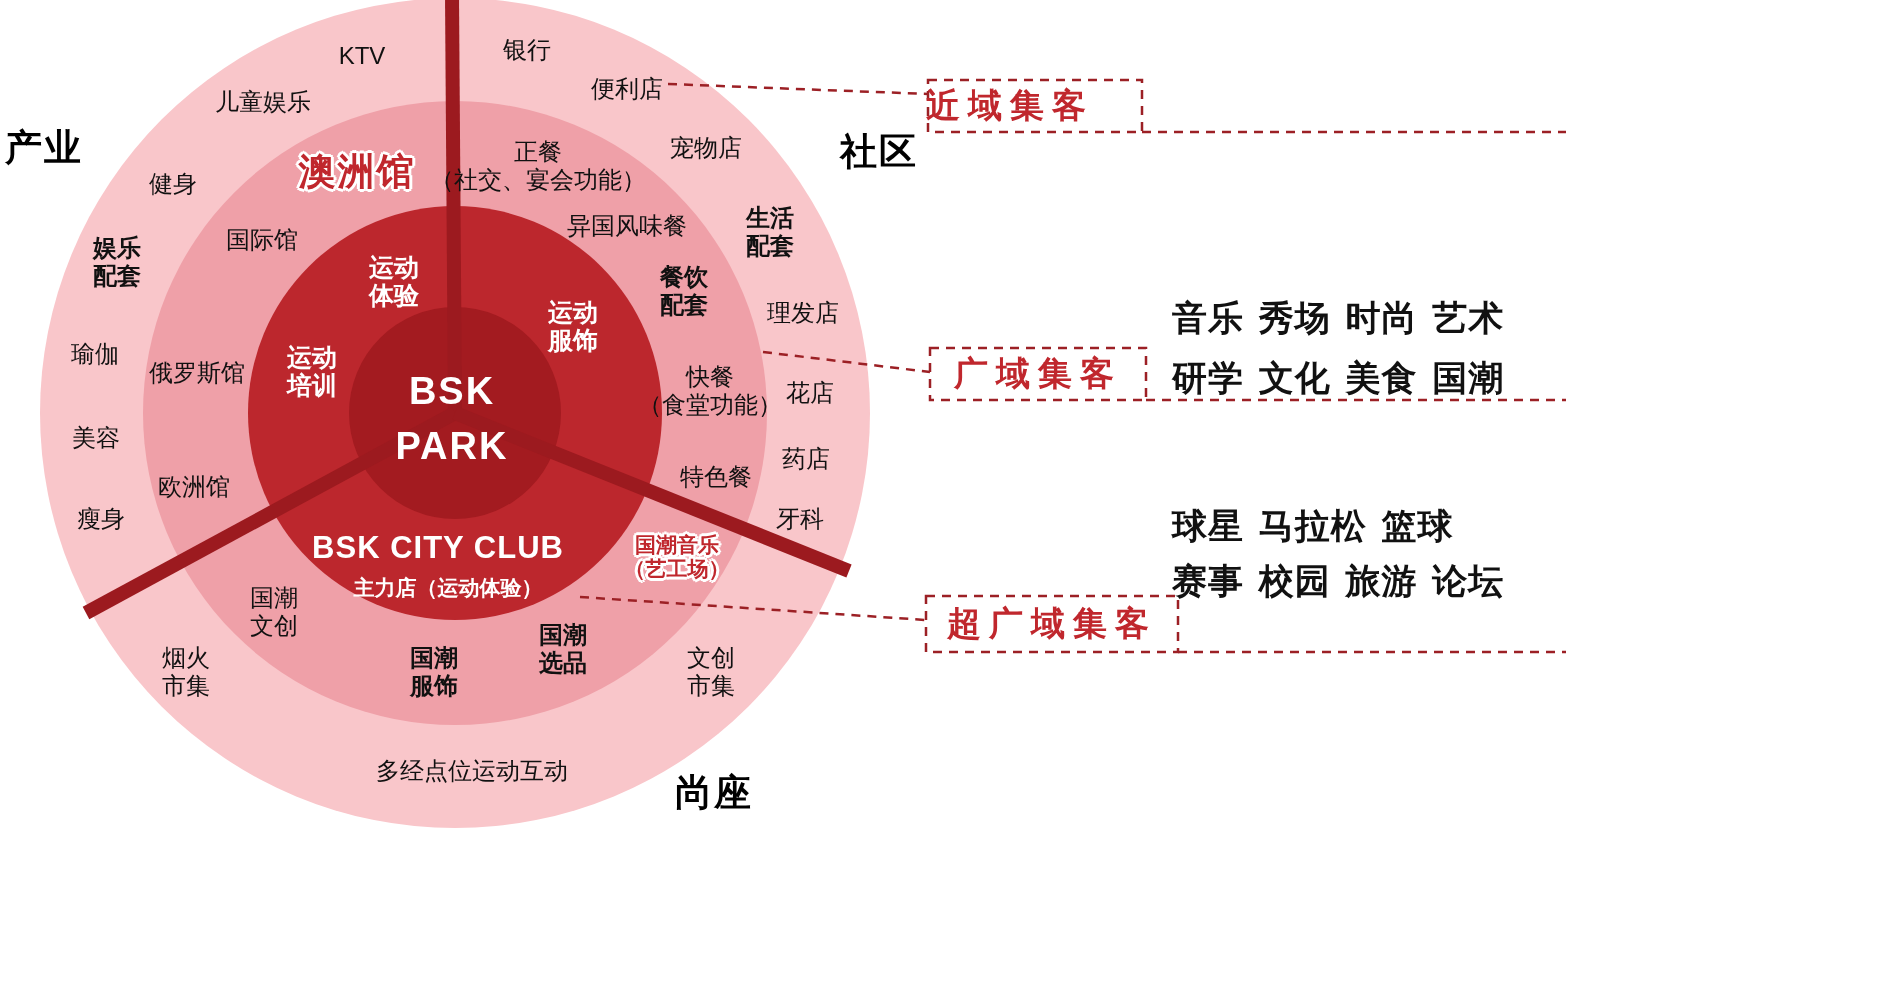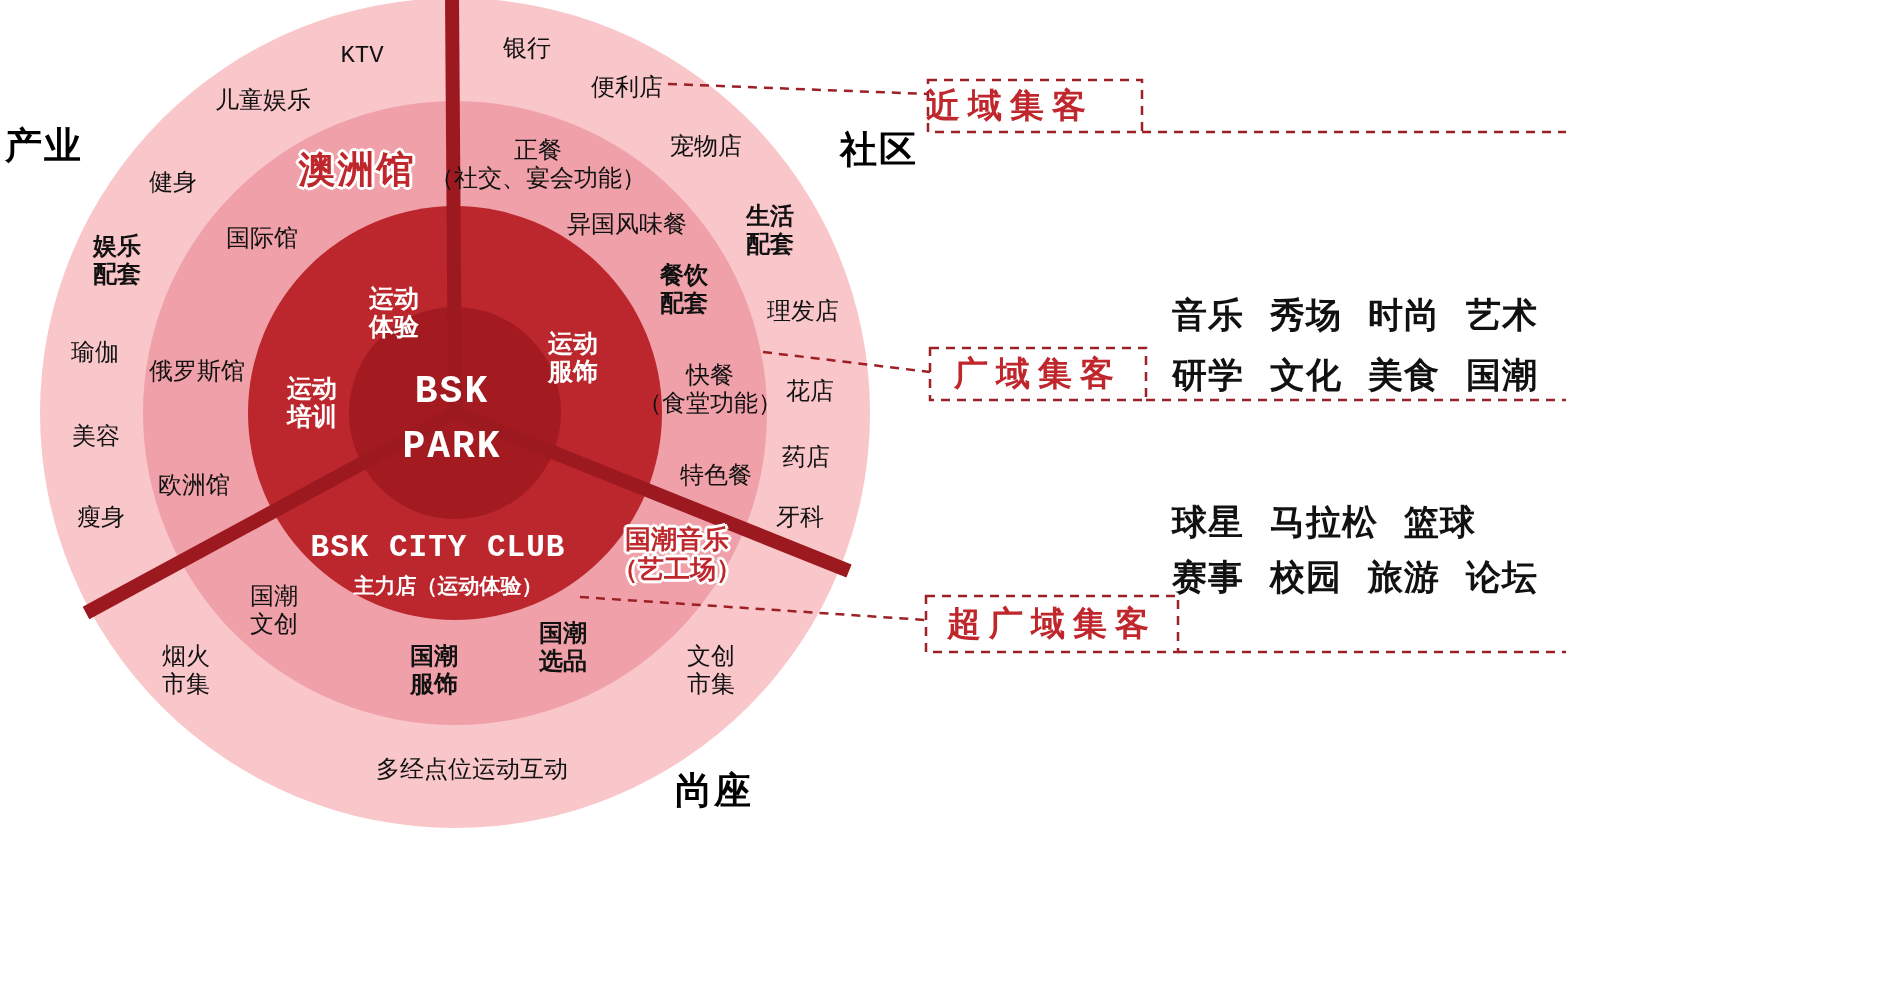--- a/index.html
+++ b/index.html
@@ -1,33 +1,33 @@
 <!DOCTYPE html>
 <html><head>
 <meta charset="utf-8">
 <style>
   * { margin:0; padding:0; box-sizing:border-box; }
   html,body { background:#fff; }
   body { font-family:"Liberation Sans","DejaVu Sans",sans-serif; }
-  .canvas { position:relative; width:1884px; height:990px; background:#fff; overflow:hidden;font-family:Liberation Mono, monospace; }
+  .canvas { position:relative; width:1884px; height:990px; background:#fff; overflow:hidden; }
   svg.layer { position:absolute; left:0; top:0; }
   .dash { stroke:#9c2025; stroke-width:2.5; fill:none; stroke-dasharray:9 7; }
 
   .lbl { position:absolute; transform:translate(-50%,-50%); text-align:center;
          white-space:pre-line; font-size:24px; color:#111; line-height:1.15; }
   .b   { font-weight:700; }
-  .white { color:#fff; font-weight:700; font-size:25px; line-height:1.12;margin-top:34px; }
+  .white { color:#fff; font-weight:700; font-size:25px; line-height:1.12; }
   .brand { color:#fff; font-weight:700; font-size:38px; letter-spacing:2px; }
   .club  { color:#fff; font-weight:700; font-size:31px; letter-spacing:1px; }
   .club-note { color:#fff; font-weight:700; font-size:21px; }
   .hl { color:#c0272d; font-weight:700;
         text-shadow:-2px -2px 0 #fff, 2px -2px 0 #fff, -2px 2px 0 #fff, 2px 2px 0 #fff,
                     0 -3px 0 #fff, 0 3px 0 #fff, -3px 0 0 #fff, 3px 0 0 #fff; }
   .hl-lg { font-size:37px; letter-spacing:2px; }
-  .hl-sm { font-size:26px; }
+  .hl-sm { font-size:21px; }
   .sector { font-size:37px; font-weight:700; color:#000; letter-spacing:2px; }
 
   .legend-label { position:absolute; transform:translate(-50%,-50%); font-size:34px;
                   font-weight:700; color:#c0272d; letter-spacing:8px; white-space:nowrap; }
   .kw { position:absolute; font-size:35px; font-weight:700; color:#111;
         letter-spacing:1px; word-spacing:4px; white-space:nowrap; }
 </style>
 </head>
 <body>
 

